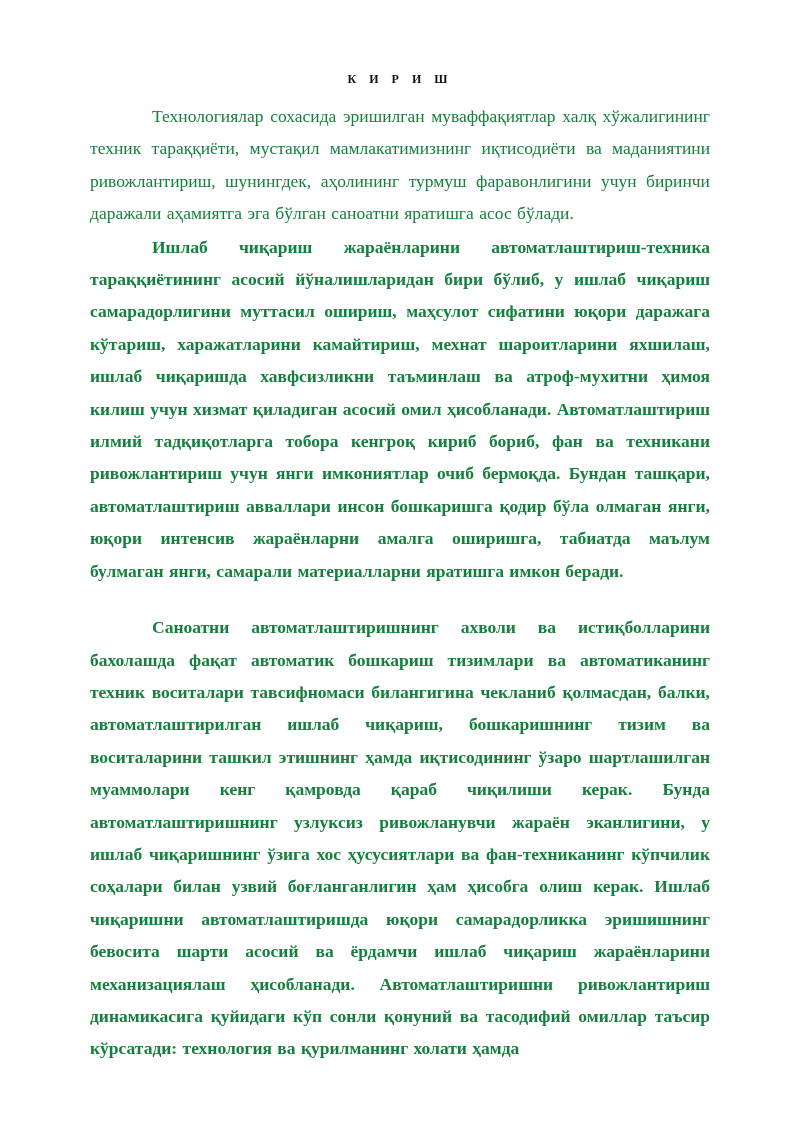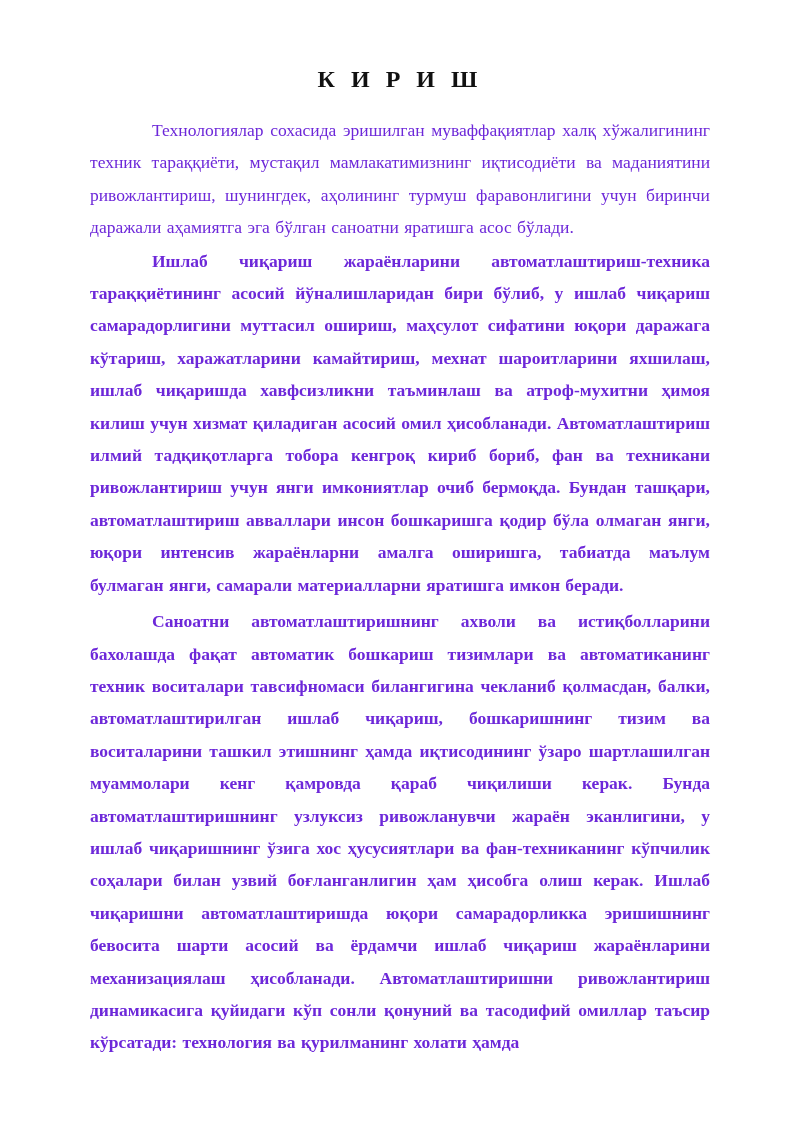--- a/index.html
+++ b/index.html
@@ -17,41 +17,41 @@
     box-sizing: border-box;
     width: 800px;
     height: 1131px;
     padding: 64px 90px 40px 90px;
     background: #ffffff;
     color: #1b1b1b;
   }
   .doc-title {
     text-align: center;
     font-weight: bold;
-    font-size: 24px;
+    font-size: 12px;
     letter-spacing: 5px;
     color: #111111;
-    margin: 0 0 20px 0;
+    margin: 0 0 6px 0;
     line-height: 30px;
   }
   .doc-paragraph {
     margin: 0;
     font-size: 17.5px;
     line-height: 32.4px;
     text-align: justify;
     text-indent: 62px;
-    color: #6d28d9;
+    color: #15803d;
     word-spacing: 1px;
   }
   .doc-paragraph + .doc-paragraph {
     margin-top: 1px;
     font-weight: bold;
   }
   .doc-paragraph.spaced-before {
-    margin-top: 4px;
+    margin-top: 24px;
   }
 </style>
 </head>
 <body>
 
 <div class="page">
   <h1 class="doc-title">К И Р И Ш</h1>
 
   <p class="doc-paragraph">Технологиялар сохасида эришилган муваффақиятлар халқ хўжалигининг техник тараққиёти, мустақил мамлакатимизнинг иқтисодиёти ва маданиятини ривожлантириш, шунингдек, аҳолининг турмуш фаравонлигини учун биринчи даражали аҳамиятга эга бўлган саноатни яратишга асос бўлади.</p>
 

